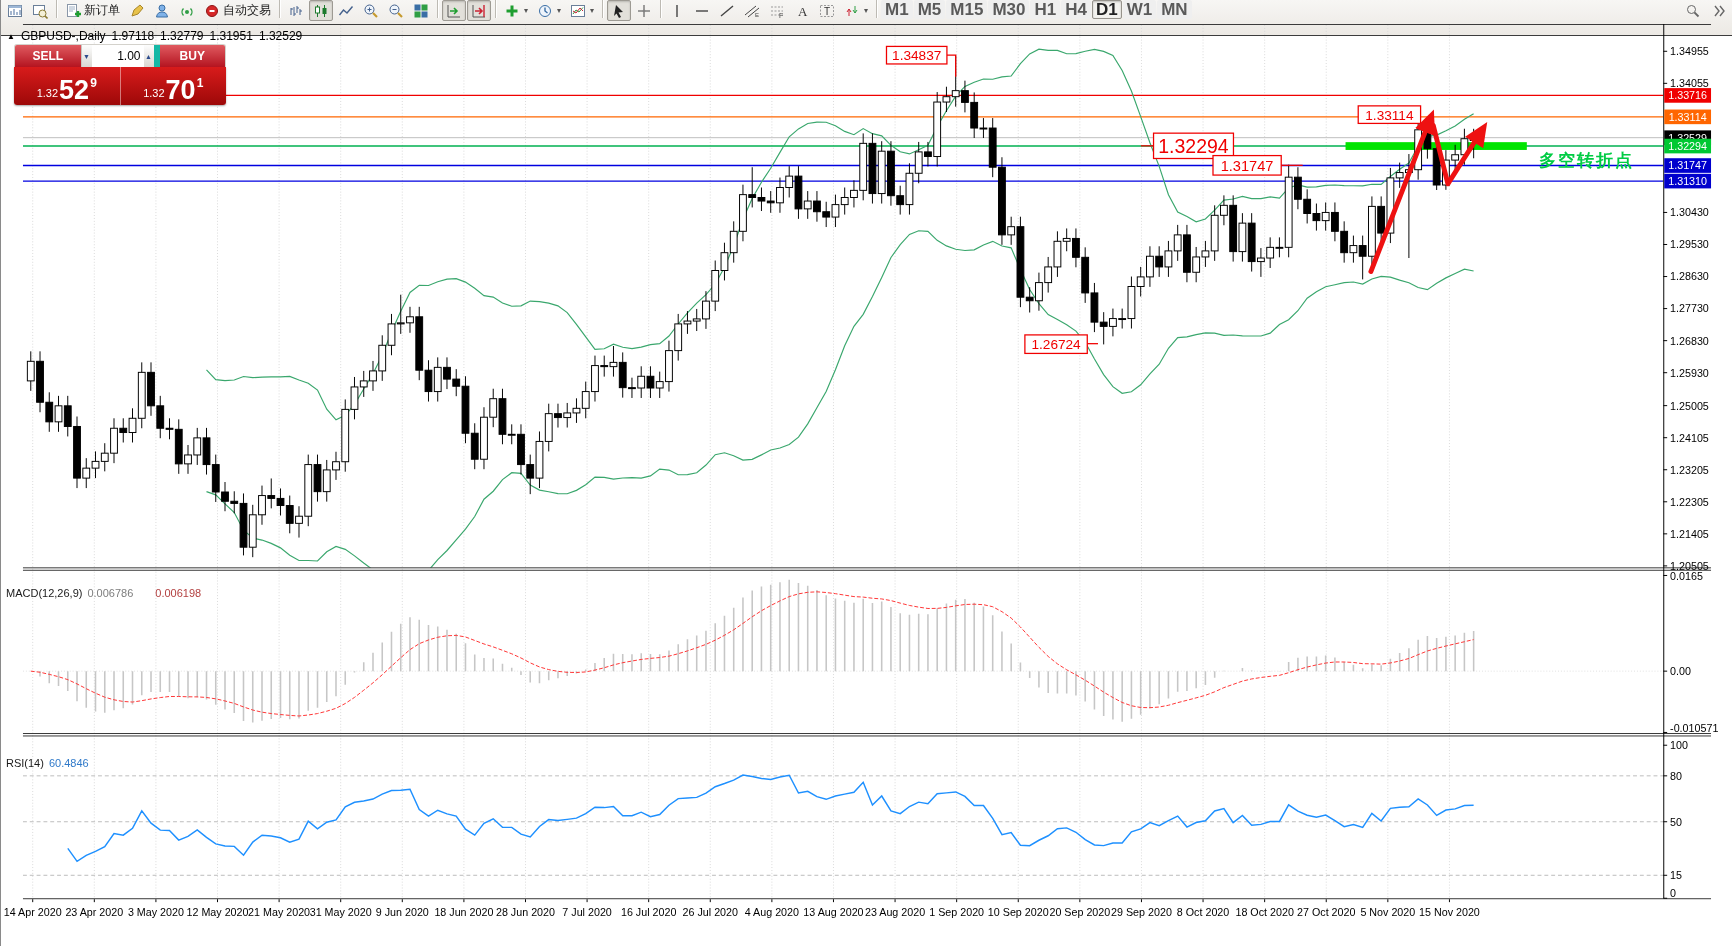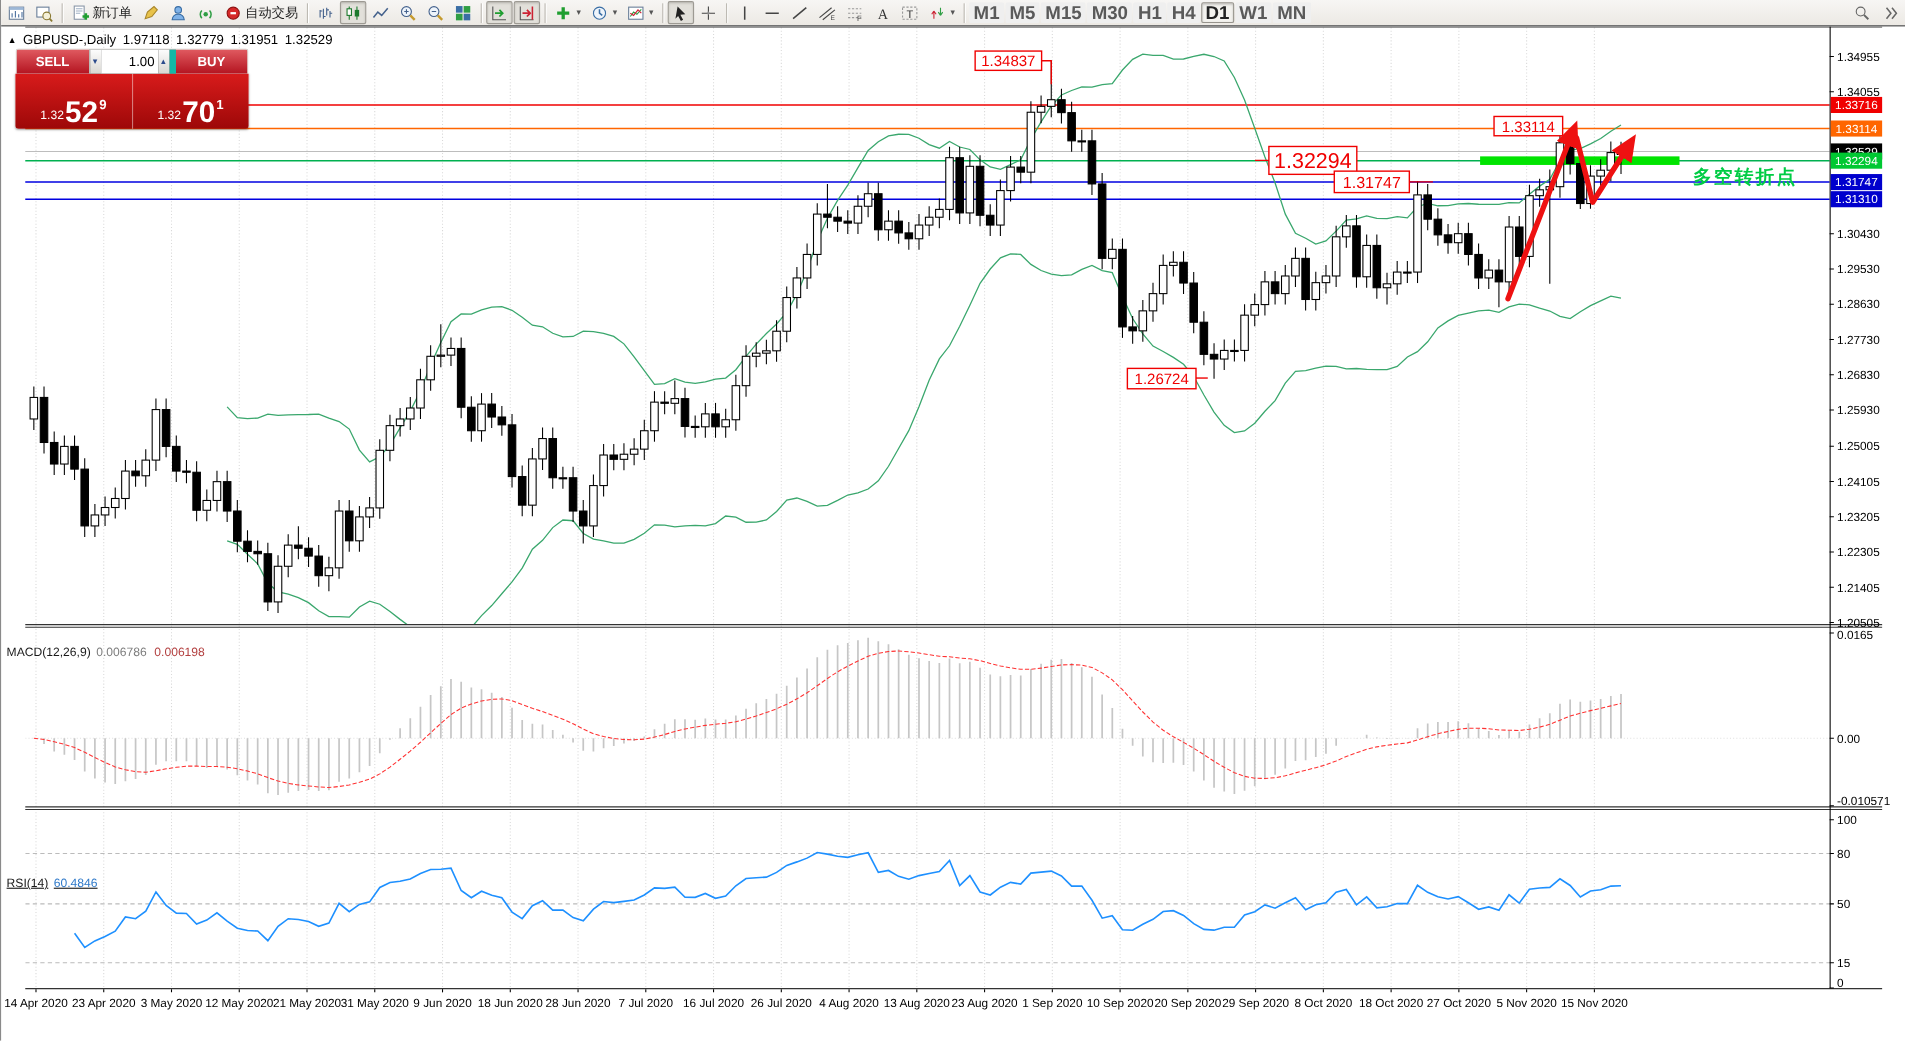--- a/index.html
+++ b/index.html
@@ -3,24 +3,24 @@
 <meta charset="utf-8">
 <style>
   html,body{margin:0;padding:0;}
   body{
     width:1732px;height:946px;position:relative;overflow:hidden;
     background:#ffffff;font-family:"Liberation Sans",sans-serif;
     border-left:1px solid #8a8a8a;box-sizing:border-box;
   }
   
   #toolbar{
-    position:absolute;left:0;top:0;width:1732px;height:24px;
+    position:absolute;left:0;top:0;width:1732px;height:36px;
     background:linear-gradient(#f7f6f4,#ece9e4);
     border-bottom:1px solid #3c3c3c;
-    display:flex;align-items:center;gap:1px;padding:0 2px;box-sizing:border-box;
+    display:flex;align-items:flex-start;gap:1px;padding:0 2px;box-sizing:border-box;
     font-size:12px;color:#333;white-space:nowrap;
   }
   .tb-btn{
     height:21px;min-width:22px;display:inline-flex;align-items:center;justify-content:center;
     gap:3px;padding:0 3px;border:1px solid transparent;border-radius:2px;
     background:transparent;cursor:default;font-size:12px;color:#222;
   }
   .tb-btn.active{background:#e2e0da;border:1px solid #9d9a93;box-shadow:inset 0 1px 2px rgba(0,0,0,.18);}
   .tb-btn svg{display:block;}
   .tb-sep{width:1px;height:18px;background:#bdbab3;margin:0 3px;box-shadow:1px 0 0 #fff;}
@@ -38,32 +38,32 @@
   }
   #quotebar .tri{font-size:8px;}
   #ocp{position:absolute;left:3px;top:44px;width:212px;z-index:6;font-family:"Liberation Sans",sans-serif;padding-left:10px;}
   #ocp-row1{display:flex;height:22px;background:#efefec;border:1px solid #d4d2cc;border-bottom:none;
             border-radius:3px 3px 0 0;overflow:hidden;}
   .ocp-btn{flex:1;border:none;color:#fff;font-weight:bold;font-size:12px;
            background:linear-gradient(#e05a60,#b41420);cursor:default;}
   #vol-wrap{width:72px;display:flex;background:#404040;border-left:1px solid #c9c7c1;border-right:6px solid #14b8a6;}
   .vol-btn{width:13px;border:none;background:linear-gradient(#fdfdfd,#d9d7d2);color:#2b4b8c;font-size:7px;padding:0;cursor:default;}
   #vol-input{width:46px;border:none;text-align:right;font-size:12px;padding:0 3px;outline:none;color:#000;}
-  #ocp-row2{display:flex;height:50px;background:linear-gradient(#d81b1b,#9d0808);
+  #ocp-row2{display:flex;height:38px;background:linear-gradient(#d81b1b,#9d0808);
             border-radius:0 0 3px 3px;box-shadow:0 1px 2px rgba(0,0,0,.35);}
   .px-cell{flex:1;display:flex;align-items:flex-end;justify-content:center;color:#fff;padding-bottom:3px;}
   .px-cell:first-child{border-right:1px solid rgba(255,255,255,.45);}
   .px-small{font-size:11px;margin:0 1px 3px 0;}
   .px-big{font-size:27px;font-weight:bold;line-height:.85;}
   .px-sup{font-size:12px;font-weight:bold;margin:0 0 12px 1px;}
   #macd-label,#rsi-label{position:absolute;left:5px;font-size:11px;color:#1a1a1a;z-index:4;}
   #macd-label{top:587px;}
-  #rsi-label{top:797px;text-decoration:underline;}
+  #rsi-label{top:757px;}
   #macd-label .v1{color:#7d7d7d;margin-left:5px;}
-  #macd-label .v2{color:#b34040;margin-left:7px;}
+  #macd-label .v2{color:#b34040;margin-left:22px;}
   #rsi-label .v1{color:#2f79c9;margin-left:5px;}
   #trend-note{
     position:absolute;left:1538px;top:149px;z-index:4;
     color:#00cc44;font-size:17px;font-weight:bold;letter-spacing:2px;text-align:right;
   }
   #chart{position:absolute;left:0;top:24px;z-index:1;}
 </style>
 </head>
 <body>
 

